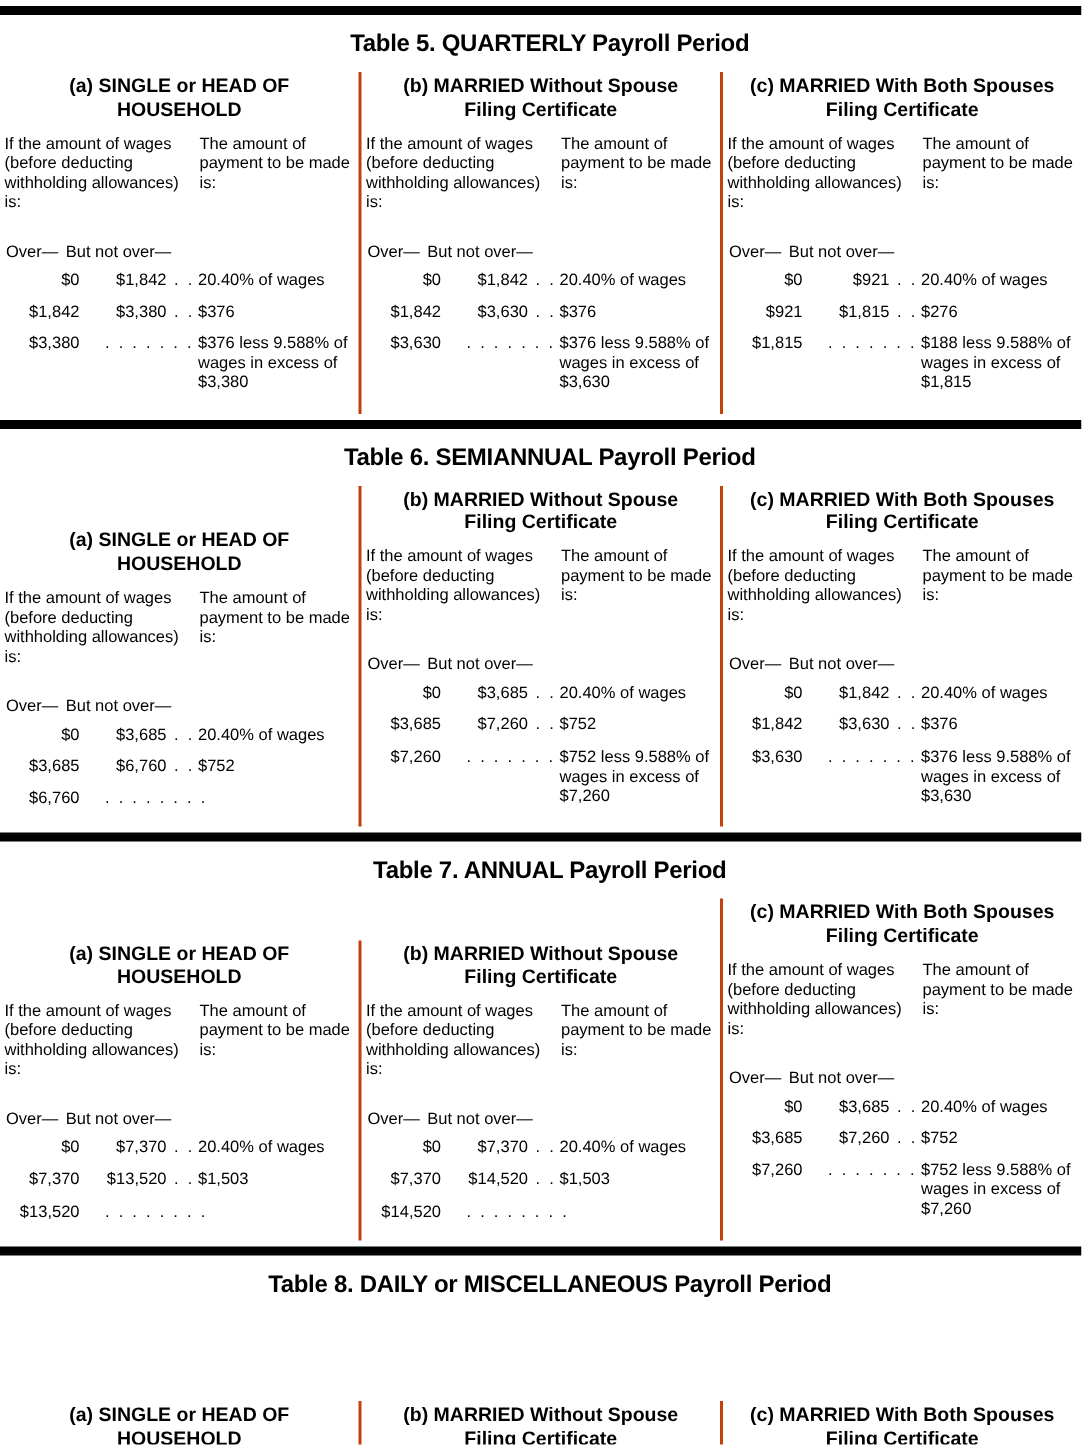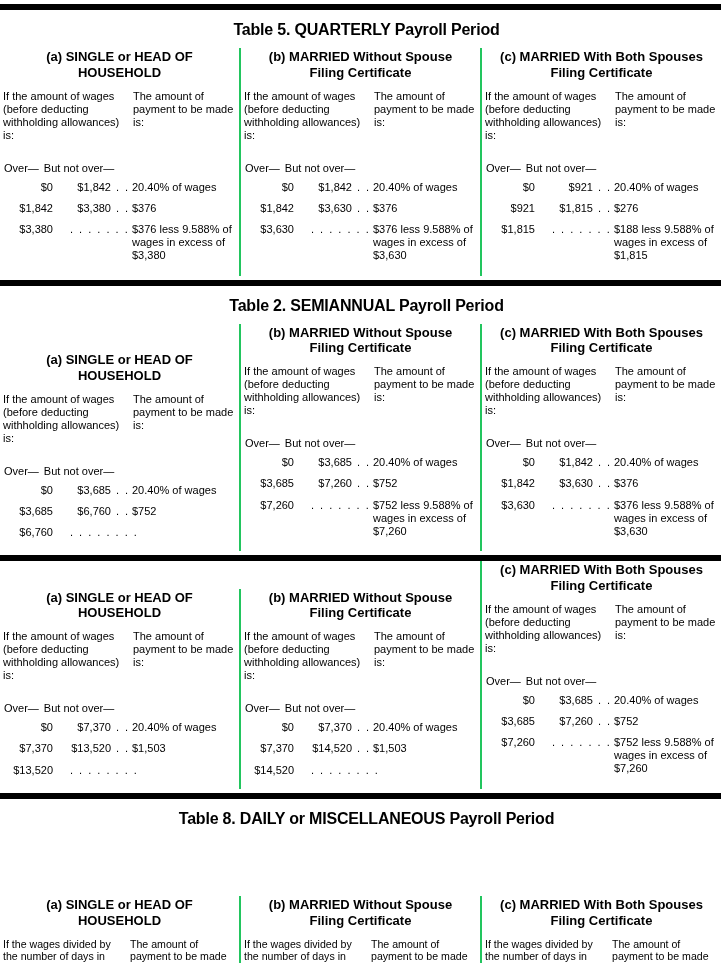--- a/index.html
+++ b/index.html
@@ -20,21 +20,21 @@
     text-align:center; font-weight:bold; font-size:10.5px; margin-top:1px;
   }
   .bar { height:6px; background:#000; margin-top:4px; }
 
   .section-title {
     text-align:center; font-weight:bold; font-size:16px;
     margin:11px 0 9px 0; letter-spacing:-0.2px;padding-left:12px;
   }
   .columns { display:flex; align-items:flex-end; }
   .col { flex:1 1 0; min-width:0; padding:0 3px 5px 3px; }
-  .col + .col { border-left:2px solid #22c55e; }
+  .col + .col { border-left:2px solid #c2410c; }
 
   .col-heading {
     text-align:center; font-weight:bold; font-size:13px; line-height:1.22;
     margin:1px 12px 9px 12px;
   }
   .desc { display:flex; font-size:11px; line-height:1.18; }
   .desc-left { flex:1 1 auto; max-width:134px; padding-right:4px; }
   .desc-right { width:103px; margin-left:auto; flex:0 0 auto; }
 
   .hdr-row { display:flex; font-size:11px; margin:20px 0 7px 0; white-space:nowrap; }
@@ -164,21 +164,21 @@
     <span class="c-dots">. . . . . . . .</span>
     <span class="c-pay">$188 less 9.588% of wages in excess of $1,815</span>
   </div>
 </div>
   </div>
 </div>
     <div class="bar"></div>
   </section>
 
   <section class="tbl">
-    <div class="section-title">Table 2. SEMIANNUAL Payroll Period</div>
+    <div class="section-title">Table 6. SEMIANNUAL Payroll Period</div>
     <div class="columns">
   <div class="col">
     <div class="col-heading">(a) SINGLE or HEAD OF HOUSEHOLD</div>
     <div class="desc">
       <div class="desc-left">If the amount of wages (before deducting withholding allowances) is:</div>
       <div class="desc-right">The amount of payment to be made is:</div>
     </div>
     <div class="hdr-row">
       <span class="hdr-over">Over—</span>
       <span class="hdr-notover">But not over—</span>
@@ -271,20 +271,21 @@
     <span class="c-dots">. . . . . . . .</span>
     <span class="c-pay">$376 less 9.588% of wages in excess of $3,630</span>
   </div>
 </div>
   </div>
 </div>
     <div class="bar"></div>
   </section>
 
   <section class="tbl">
+    <div class="section-title">Table 7. ANNUAL Payroll Period</div>
     <div class="columns">
   <div class="col">
     <div class="col-heading">(a) SINGLE or HEAD OF HOUSEHOLD</div>
     <div class="desc">
       <div class="desc-left">If the amount of wages (before deducting withholding allowances) is:</div>
       <div class="desc-right">The amount of payment to be made is:</div>
     </div>
     <div class="hdr-row">
       <span class="hdr-over">Over—</span>
       <span class="hdr-notover">But not over—</span>

